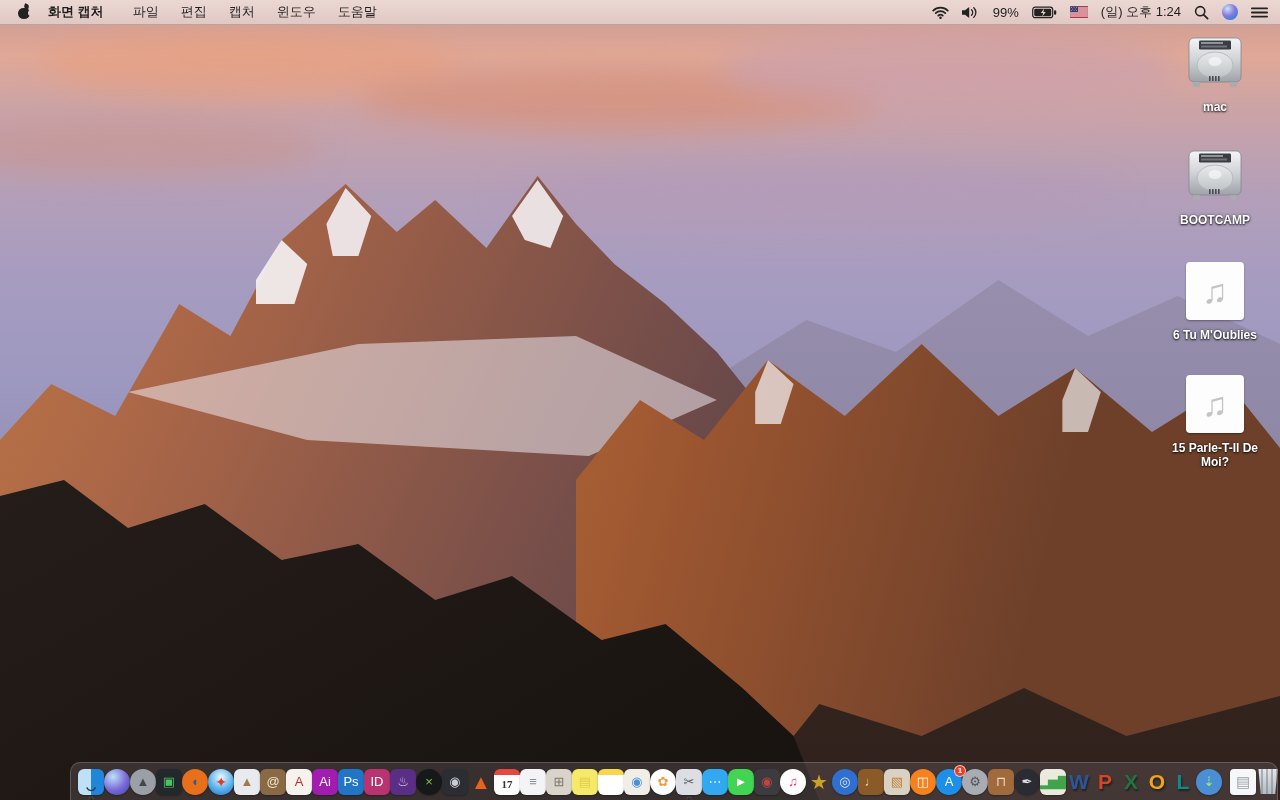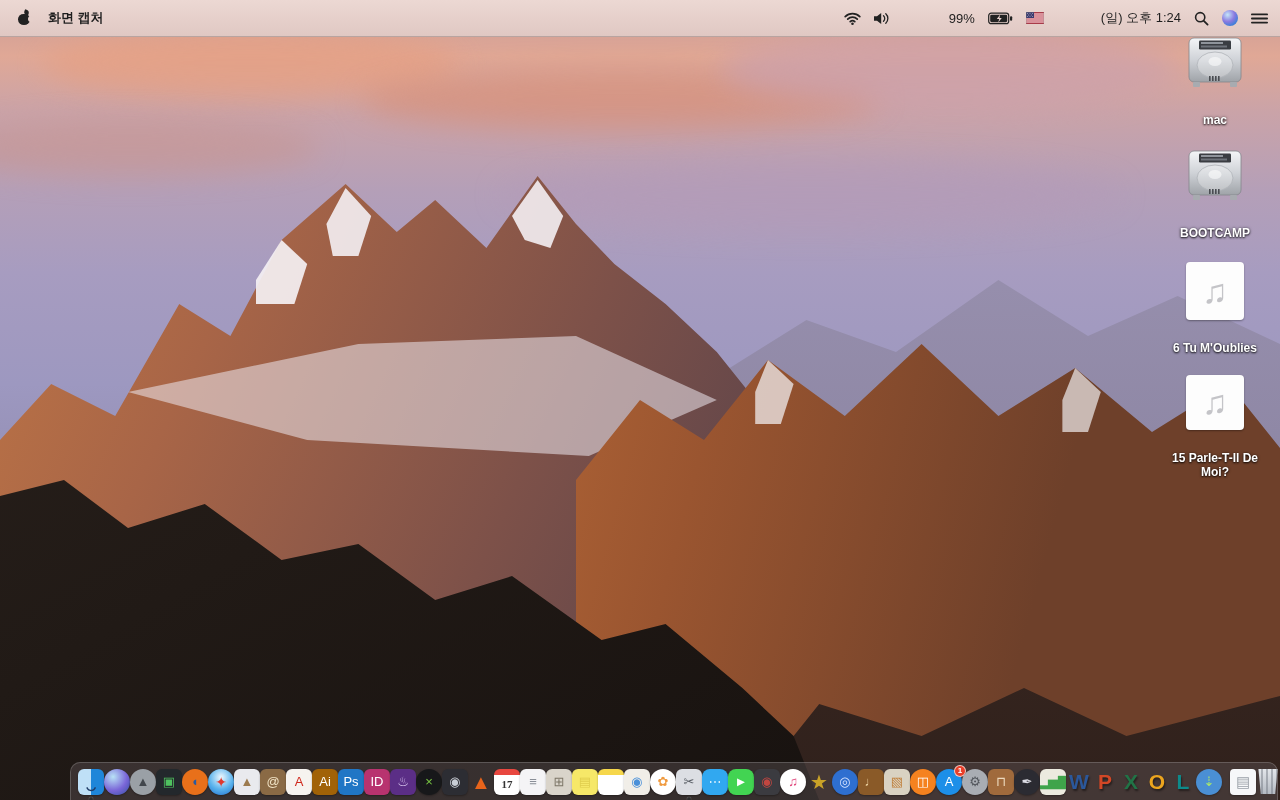--- a/index.html
+++ b/index.html
@@ -33,51 +33,51 @@
   .snow5 { left:0; top:0; width:100%; height:100%; background:rgba(240,236,238,.7);
     clip-path:polygon(83% 50%,84% 46%,86% 49%,85% 54%,83% 54%); }
   .m-shadowright { left:0; top:0; width:100%; height:100%;
     background:linear-gradient(180deg,#4a3228 0%,#30211c 100%);
     clip-path:polygon(58% 100%,64% 88%,72% 92%,80% 86%,88% 92%,100% 87%,100% 100%); }
   .m-fore { left:0; top:0; width:100%; height:100%;
     background:linear-gradient(150deg,#2c231e 0%,#211a16 45%,#140f0d 100%);
     clip-path:polygon(0 62%,5% 60%,10% 66%,16% 63%,22% 70%,28% 68%,34% 75%,40% 72%,47% 80%,52% 78%,58% 86%,62% 92%,64% 100%,0 100%); }
 
   
-  .menubar { position:absolute; top:0; left:0; right:0; height:37px;
+  .menubar { position:absolute; top:0; left:0; right:0; height:25px;
     background:linear-gradient(#ecd8d3,#e0c8c3); border-bottom:1px solid rgba(90,70,70,.35);
     display:flex; align-items:center; justify-content:space-between;
     padding:12px 12px; font-size:13px; color:#1e1e1e; z-index:30; }
   .mb-left { display:flex; align-items:center; gap:0; }
   .apple { width:14px; height:16px; position:relative; margin:0 16px 0 6px; display:inline-block; cursor:default; }
   .apple::before { content:""; position:absolute; left:0; top:4px; width:12px; height:11px;
     background:#222; border-radius:46% 46% 50% 50%; }
   .apple::after { content:""; position:absolute; right:-2px; top:6px; width:6px; height:6px;
     border-radius:50%; background:#e6d0cb; }
   .apple .leaf { position:absolute; top:0; left:6px; width:5px; height:5px; background:#222;
     border-radius:0 70% 0 70%; transform:rotate(24deg); }
   .app-name { font-weight:bold; margin-right:18px; }
   .menus { display:flex; gap:0; }
   .menu-item { padding:0 11px; cursor:default; }
   .mb-right { display:flex; align-items:center; gap:13px; }
-  .mb-text { white-space:nowrap;margin-left:44px; }
+  .mb-text { white-space:nowrap; }
   .mb-ic { display:flex; align-items:center; }
   .siri-orb { width:16px; height:16px; border-radius:50%;
     background:radial-gradient(circle at 35% 30%, #c4e6f8 0%, #8a7ae0 45%, #3d7fd9 75%, #27356e 100%); }
 
   
   .desktop-icons { position:absolute; top:36px; right:6px; width:118px;
     display:flex; flex-direction:column; align-items:center; z-index:10; }
   .desk-icon { height:104px; margin-bottom:9px; display:flex; flex-direction:column;
     align-items:center; justify-content:flex-start; width:118px; cursor:default; }
   .audio { width:58px; height:58px; background:#fdfdfd; border-radius:4px;
     box-shadow:0 1px 2px rgba(0,0,0,.35); display:flex; align-items:center; justify-content:center;
     font-size:34px; color:#c4c4c8; }
   .hdd { width:62px; height:56px; }
-  .desk-label { margin-top:21px; color:#fff; font-size:12px; font-weight:bold; text-align:center;
+  .desk-label { margin-top:8px; color:#fff; font-size:12px; font-weight:bold; text-align:center;
     line-height:14px; max-width:112px; text-shadow:0 1px 2px rgba(0,0,0,.85), 0 0 3px rgba(0,0,0,.5); }
 
   
   .dock { position:absolute; bottom:0; left:70px; right:2px; height:38px;
     background:rgba(95,86,88,.42); border:1px solid rgba(255,255,255,.18); border-bottom:none;
     border-radius:10px 10px 0 0; display:flex; align-items:center; justify-content:space-between;
     padding:0 7px; z-index:30; }
   .dock-item { position:relative; display:flex; align-items:center; justify-content:center; }
   .dock-glyph { width:26px; height:26px; display:flex; align-items:center; justify-content:center;
     font-size:13px; line-height:1; box-shadow:0 1px 2px rgba(0,0,0,.3); overflow:hidden; }
@@ -129,20 +129,27 @@
   <div class="wl m-shadowright"></div>
   <div class="wl m-fore"></div>
 </div>
 
 <div class="menubar">
   <div class="mb-left">
     <span class="apple">
         <span class="leaf"></span>
       </span>
     <span class="app-name">화면 캡처</span>
+    <span class="menus">
+        <span class="menu-item">파일</span>
+        <span class="menu-item">편집</span>
+        <span class="menu-item">캡처</span>
+        <span class="menu-item">윈도우</span>
+        <span class="menu-item">도움말</span>
+      </span>
   </div>
   <div class="mb-right">
     <span class="mb-ic">
       <svg width="17" height="13" viewBox="0 0 17 13">
         <path d="M1.2 4.6 A10.3 10.3 0 0 1 15.8 4.6" stroke="#222" stroke-width="1.7" fill="none" stroke-linecap="round"></path>
         <path d="M3.7 7.2 A6.8 6.8 0 0 1 13.3 7.2" stroke="#222" stroke-width="1.7" fill="none" stroke-linecap="round"></path>
         <path d="M6.2 9.7 A3.3 3.3 0 0 1 10.8 9.7" stroke="#222" stroke-width="1.7" fill="none" stroke-linecap="round"></path>
         <circle cx="8.5" cy="11.7" r="1.3" fill="#222"></circle>
       </svg>
     </span>
@@ -291,21 +298,21 @@
       <div class="dock-item" title="Preview">
         <div class="dock-glyph k-square" style="background: rgb(233, 234, 238); color: rgb(156, 123, 79);">▲</div>
       </div>
       <div class="dock-item" title="Contacts">
         <div class="dock-glyph k-square" style="background: rgb(138, 106, 69); color: rgb(240, 226, 196);">@</div>
       </div>
       <div class="dock-item" title="Adobe Acrobat">
         <div class="dock-glyph k-square" style="background: rgb(246, 243, 239); color: rgb(208, 40, 28);">A</div>
       </div>
       <div class="dock-item" title="Adobe Illustrator">
-        <div class="dock-glyph k-square" style="background: #a16207; color: rgb(255, 255, 255);">Ai</div>
+        <div class="dock-glyph k-square" style="background: #a21caf; color: rgb(255, 255, 255);">Ai</div>
       </div>
       <div class="dock-item" title="Adobe Photoshop">
         <div class="dock-glyph k-square" style="background: rgb(32, 118, 197); color: rgb(255, 255, 255);">Ps</div>
       </div>
       <div class="dock-item" title="Adobe InDesign">
         <div class="dock-glyph k-square" style="background: rgb(184, 51, 111); color: rgb(255, 255, 255);">ID</div>
       </div>
       <div class="dock-item" title="Toast">
         <div class="dock-glyph k-square" style="background: rgb(91, 46, 134); color: rgb(217, 198, 239);">♨</div>
       </div>

